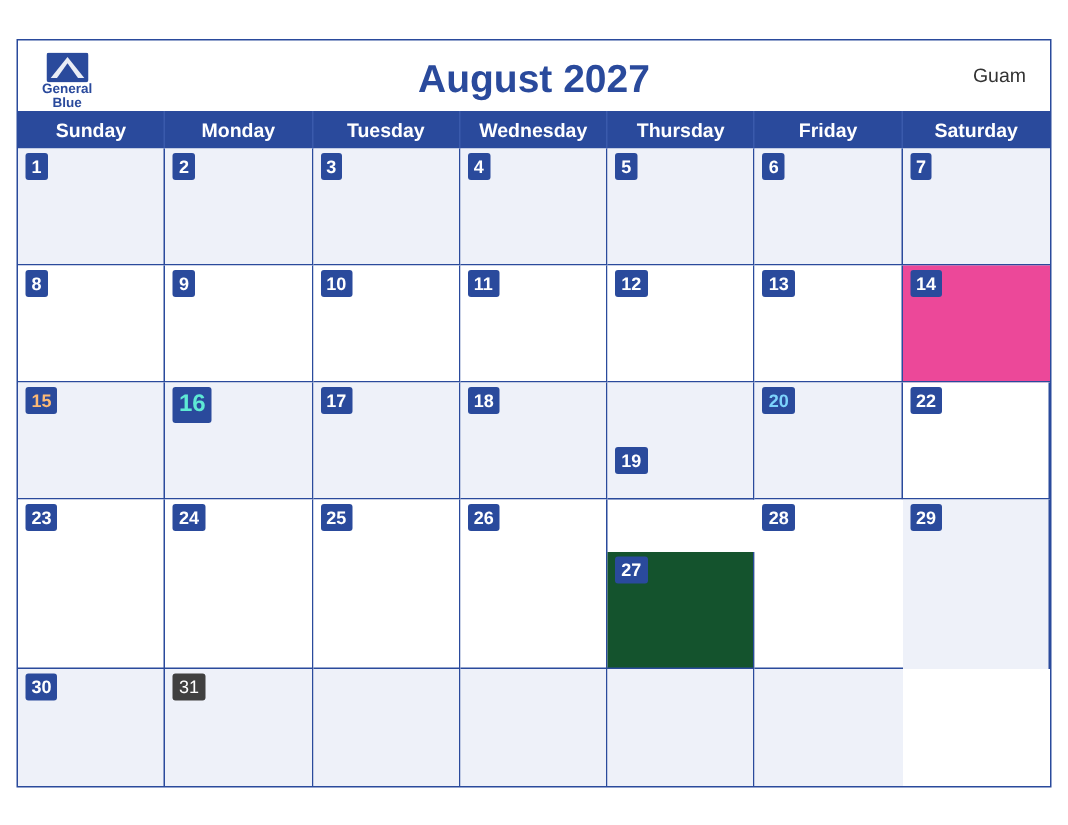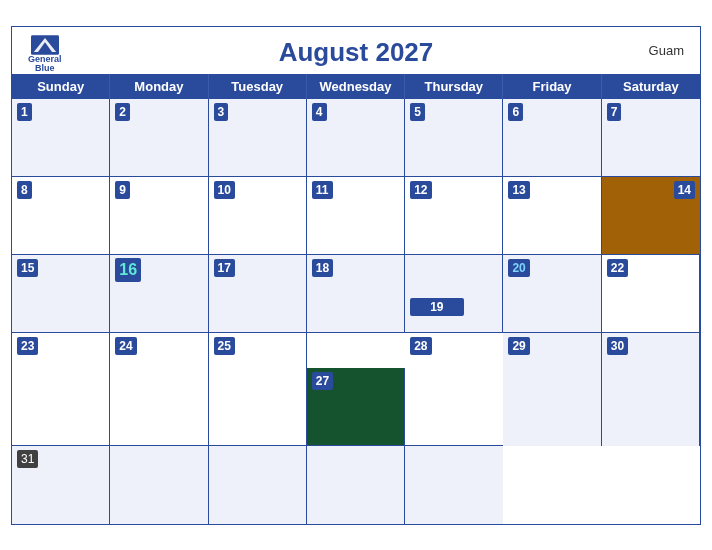--- a/index.html
+++ b/index.html
@@ -101,31 +101,32 @@
       <div style="border-right: 1px solid rgb(42, 74, 156); border-bottom: 1px solid rgb(42, 74, 156); min-height: 78px; padding: 3px 5px; background: rgb(238, 241, 249);"><span style="font-size: 12px; color: rgb(255, 255, 255); font-weight: bold; background: rgb(42, 74, 156); display: inline-block; padding: 1px 4px; border-radius: 2px; line-height: 1.4;">4</span></div>
       <div style="border-right: 1px solid rgb(42, 74, 156); border-bottom: 1px solid rgb(42, 74, 156); min-height: 78px; padding: 3px 5px; background: rgb(238, 241, 249);"><span style="font-size: 12px; color: rgb(255, 255, 255); font-weight: bold; background: rgb(42, 74, 156); display: inline-block; padding: 1px 4px; border-radius: 2px; line-height: 1.4;">5</span></div>
       <div style="border-right: 1px solid rgb(42, 74, 156); border-bottom: 1px solid rgb(42, 74, 156); min-height: 78px; padding: 3px 5px; background: rgb(238, 241, 249);"><span style="font-size: 12px; color: rgb(255, 255, 255); font-weight: bold; background: rgb(42, 74, 156); display: inline-block; padding: 1px 4px; border-radius: 2px; line-height: 1.4;">6</span></div>
       <div style="border-right: none; border-bottom: 1px solid rgb(42, 74, 156); min-height: 78px; padding: 3px 5px; background: rgb(238, 241, 249);"><span style="font-size: 12px; color: rgb(255, 255, 255); font-weight: bold; background: rgb(42, 74, 156); display: inline-block; padding: 1px 4px; border-radius: 2px; line-height: 1.4;">7</span></div>
       <div style="border-right: 1px solid rgb(42, 74, 156); border-bottom: 1px solid rgb(42, 74, 156); min-height: 78px; padding: 3px 5px; background: rgb(255, 255, 255);"><span style="font-size: 12px; color: rgb(255, 255, 255); font-weight: bold; background: rgb(42, 74, 156); display: inline-block; padding: 1px 4px; border-radius: 2px; line-height: 1.4;">8</span></div>
       <div style="border-right: 1px solid rgb(42, 74, 156); border-bottom: 1px solid rgb(42, 74, 156); min-height: 78px; padding: 3px 5px; background: rgb(255, 255, 255);"><span style="font-size: 12px; color: rgb(255, 255, 255); font-weight: bold; background: rgb(42, 74, 156); display: inline-block; padding: 1px 4px; border-radius: 2px; line-height: 1.4;">9</span></div>
       <div style="border-right: 1px solid rgb(42, 74, 156); border-bottom: 1px solid rgb(42, 74, 156); min-height: 78px; padding: 3px 5px; background: rgb(255, 255, 255);"><span style="font-size: 12px; color: rgb(255, 255, 255); font-weight: bold; background: rgb(42, 74, 156); display: inline-block; padding: 1px 4px; border-radius: 2px; line-height: 1.4;">10</span></div>
       <div style="border-right: 1px solid rgb(42, 74, 156); border-bottom: 1px solid rgb(42, 74, 156); min-height: 78px; padding: 3px 5px; background: rgb(255, 255, 255);"><span style="font-size: 12px; color: rgb(255, 255, 255); font-weight: bold; background: rgb(42, 74, 156); display: inline-block; padding: 1px 4px; border-radius: 2px; line-height: 1.4;">11</span></div>
       <div style="border-right: 1px solid rgb(42, 74, 156); border-bottom: 1px solid rgb(42, 74, 156); min-height: 78px; padding: 3px 5px; background: rgb(255, 255, 255);"><span style="font-size: 12px; color: rgb(255, 255, 255); font-weight: bold; background: rgb(42, 74, 156); display: inline-block; padding: 1px 4px; border-radius: 2px; line-height: 1.4;">12</span></div>
       <div style="border-right: 1px solid rgb(42, 74, 156); border-bottom: 1px solid rgb(42, 74, 156); min-height: 78px; padding: 3px 5px; background: rgb(255, 255, 255);"><span style="font-size: 12px; color: rgb(255, 255, 255); font-weight: bold; background: rgb(42, 74, 156); display: inline-block; padding: 1px 4px; border-radius: 2px; line-height: 1.4;">13</span></div>
-      <div style="border-right: none; border-bottom: 1px solid rgb(42, 74, 156); min-height: 78px; padding: 3px 5px; background: #a16207; text-align: right;"><span style="font-size: 12px; color: rgb(255, 255, 255); font-weight: bold; background: rgb(42, 74, 156); display: inline-block; padding: 1px 4px; border-radius: 2px; line-height: 1.4;">14</span></div>
-      <div style="border-right: 1px solid rgb(42, 74, 156); border-bottom: 1px solid rgb(42, 74, 156); min-height: 78px; padding: 3px 5px; background: rgb(238, 241, 249);"><span style="font-size: 12px; color: #ffffff; font-weight: bold; background: rgb(42, 74, 156); display: inline-block; padding: 1px 4px; border-radius: 2px; line-height: 1.4; text-align: center;">15</span></div>
+      <div style="border-right: none; border-bottom: 1px solid rgb(42, 74, 156); min-height: 78px; padding: 3px 5px; background: #ec4899;"><span style="font-size: 12px; color: rgb(255, 255, 255); font-weight: bold; background: rgb(42, 74, 156); display: inline-block; padding: 1px 4px; border-radius: 2px; line-height: 1.4;">14</span></div>
+      <div style="border-right: 1px solid rgb(42, 74, 156); border-bottom: 1px solid rgb(42, 74, 156); min-height: 78px; padding: 3px 5px; background: rgb(238, 241, 249);"><span style="font-size: 12px; color: #fdba74; font-weight: bold; background: rgb(42, 74, 156); display: inline-block; padding: 1px 4px; border-radius: 2px; line-height: 1.4; text-align: center;">15</span></div>
       <div style="border-right: 1px solid rgb(42, 74, 156); border-bottom: 1px solid rgb(42, 74, 156); min-height: 78px; padding: 3px 5px; background: rgb(238, 241, 249);"><span style="font-size: 16px; color: #5eead4; font-weight: bold; background: rgb(42, 74, 156); display: inline-block; padding: 1px 4px; border-radius: 2px; line-height: 1.4;">16</span></div>
       <div style="border-right: 1px solid rgb(42, 74, 156); border-bottom: 1px solid rgb(42, 74, 156); min-height: 78px; padding: 3px 5px; background: rgb(238, 241, 249);"><span style="font-size: 12px; color: rgb(255, 255, 255); font-weight: bold; background: rgb(42, 74, 156); display: inline-block; padding: 1px 4px; border-radius: 2px; line-height: 1.4;">17</span></div>
       <div style="border-right: 1px solid rgb(42, 74, 156); border-bottom: 1px solid rgb(42, 74, 156); min-height: 78px; padding: 3px 5px; background: rgb(238, 241, 249);"><span style="font-size: 12px; color: rgb(255, 255, 255); font-weight: bold; background: rgb(42, 74, 156); display: inline-block; padding: 1px 4px; border-radius: 2px; line-height: 1.4;">18</span></div>
-      <div style="border-right: 1px solid rgb(42, 74, 156); border-bottom: 1px solid rgb(42, 74, 156); min-height: 78px; padding: 3px 5px; background: rgb(238, 241, 249);"><span style="font-size: 12px; color: rgb(255, 255, 255); font-weight: bold; background: rgb(42, 74, 156); display: inline-block; padding: 1px 20px; border-radius: 2px; line-height: 1.4; margin-top: 40px;">19</span></div>
+      <div style="border-right: 1px solid rgb(42, 74, 156); border-bottom: 1px solid rgb(42, 74, 156); min-height: 78px; padding: 3px 5px; background: rgb(238, 241, 249);"><span style="font-size: 12px; color: rgb(255, 255, 255); font-weight: bold; background: rgb(42, 74, 156); display: inline-block; padding: 1px 4px; border-radius: 2px; line-height: 1.4; margin-top: 40px;">19</span></div>
       <div style="border-right: 1px solid rgb(42, 74, 156); border-bottom: 1px solid rgb(42, 74, 156); min-height: 78px; padding: 3px 5px; background: rgb(238, 241, 249);"><span style="font-size: 12px; color: #7dd3fc; font-weight: bold; background: rgb(42, 74, 156); display: inline-block; padding: 1px 4px; border-radius: 2px; line-height: 1.4;">20</span></div>
       <div style="border-right: 1px solid rgb(42, 74, 156); border-bottom: 1px solid rgb(42, 74, 156); min-height: 78px; padding: 3px 5px; background: rgb(255, 255, 255);"><span style="font-size: 12px; color: rgb(255, 255, 255); font-weight: bold; background: rgb(42, 74, 156); display: inline-block; padding: 1px 4px; border-radius: 2px; line-height: 1.4;">22</span></div>
       <div style="border-right: 1px solid rgb(42, 74, 156); border-bottom: 1px solid rgb(42, 74, 156); min-height: 78px; padding: 3px 5px; background: rgb(255, 255, 255);"><span style="font-size: 12px; color: rgb(255, 255, 255); font-weight: bold; background: rgb(42, 74, 156); display: inline-block; padding: 1px 4px; border-radius: 2px; line-height: 1.4;">23</span></div>
       <div style="border-right: 1px solid rgb(42, 74, 156); border-bottom: 1px solid rgb(42, 74, 156); min-height: 78px; padding: 3px 5px; background: rgb(255, 255, 255);"><span style="font-size: 12px; color: rgb(255, 255, 255); font-weight: bold; background: rgb(42, 74, 156); display: inline-block; padding: 1px 4px; border-radius: 2px; line-height: 1.4;">24</span></div>
       <div style="border-right: 1px solid rgb(42, 74, 156); border-bottom: 1px solid rgb(42, 74, 156); min-height: 78px; padding: 3px 5px; background: rgb(255, 255, 255);"><span style="font-size: 12px; color: rgb(255, 255, 255); font-weight: bold; background: rgb(42, 74, 156); display: inline-block; padding: 1px 4px; border-radius: 2px; line-height: 1.4;">25</span></div>
+      <div style="border-right: 1px solid rgb(42, 74, 156); border-bottom: 1px solid rgb(42, 74, 156); min-height: 78px; padding: 3px 5px; background: rgb(255, 255, 255);"><span style="font-size: 12px; color: rgb(255, 255, 255); font-weight: bold; background: rgb(42, 74, 156); display: inline-block; padding: 1px 4px; border-radius: 2px; line-height: 1.4;">26</span></div>
       <div style="border-right: 1px solid rgb(42, 74, 156); border-bottom: 1px solid rgb(42, 74, 156); min-height: 78px; padding: 3px 5px; background: #14532d; margin-top: 35px;"><span style="font-size: 12px; color: rgb(255, 255, 255); font-weight: bold; background: rgb(42, 74, 156); display: inline-block; padding: 1px 4px; border-radius: 2px; line-height: 1.4;">27</span></div>
       <div style="border-right: none; border-bottom: 1px solid rgb(42, 74, 156); min-height: 78px; padding: 3px 5px; background: rgb(255, 255, 255);"><span style="font-size: 12px; color: rgb(255, 255, 255); font-weight: bold; background: rgb(42, 74, 156); display: inline-block; padding: 1px 4px; border-radius: 2px; line-height: 1.4;">28</span></div>
       <div style="border-right: 1px solid rgb(42, 74, 156); border-bottom: none; min-height: 78px; padding: 3px 5px; background: rgb(238, 241, 249);"><span style="font-size: 12px; color: rgb(255, 255, 255); font-weight: bold; background: rgb(42, 74, 156); display: inline-block; padding: 1px 4px; border-radius: 2px; line-height: 1.4;">29</span></div>
       <div style="border-right: 1px solid rgb(42, 74, 156); border-bottom: none; min-height: 78px; padding: 3px 5px; background: rgb(238, 241, 249);"><span style="font-size: 12px; color: rgb(255, 255, 255); font-weight: bold; background: rgb(42, 74, 156); display: inline-block; padding: 1px 4px; border-radius: 2px; line-height: 1.4;">30</span></div>
       <div style="border-right: 1px solid rgb(42, 74, 156); border-bottom: none; min-height: 78px; padding: 3px 5px; background: rgb(238, 241, 249);"><span style="font-size: 12px; color: rgb(255, 255, 255); font-weight: normal; background: #404040; display: inline-block; padding: 1px 4px; border-radius: 2px; line-height: 1.4;">31</span></div>
       <div style="border-right: 1px solid rgb(42, 74, 156); border-bottom: none; min-height: 78px; padding: 3px 5px; background: rgb(238, 241, 249);"></div>
       <div style="border-right: 1px solid rgb(42, 74, 156); border-bottom: none; min-height: 78px; padding: 3px 5px; background: rgb(238, 241, 249);"></div>
       <div style="border-right: 1px solid rgb(42, 74, 156); border-bottom: none; min-height: 78px; padding: 3px 5px; background: rgb(238, 241, 249);"></div>
       <div style="border-right: none; border-bottom: none; min-height: 78px; padding: 3px 5px; background: rgb(238, 241, 249);"></div>
     </div>

